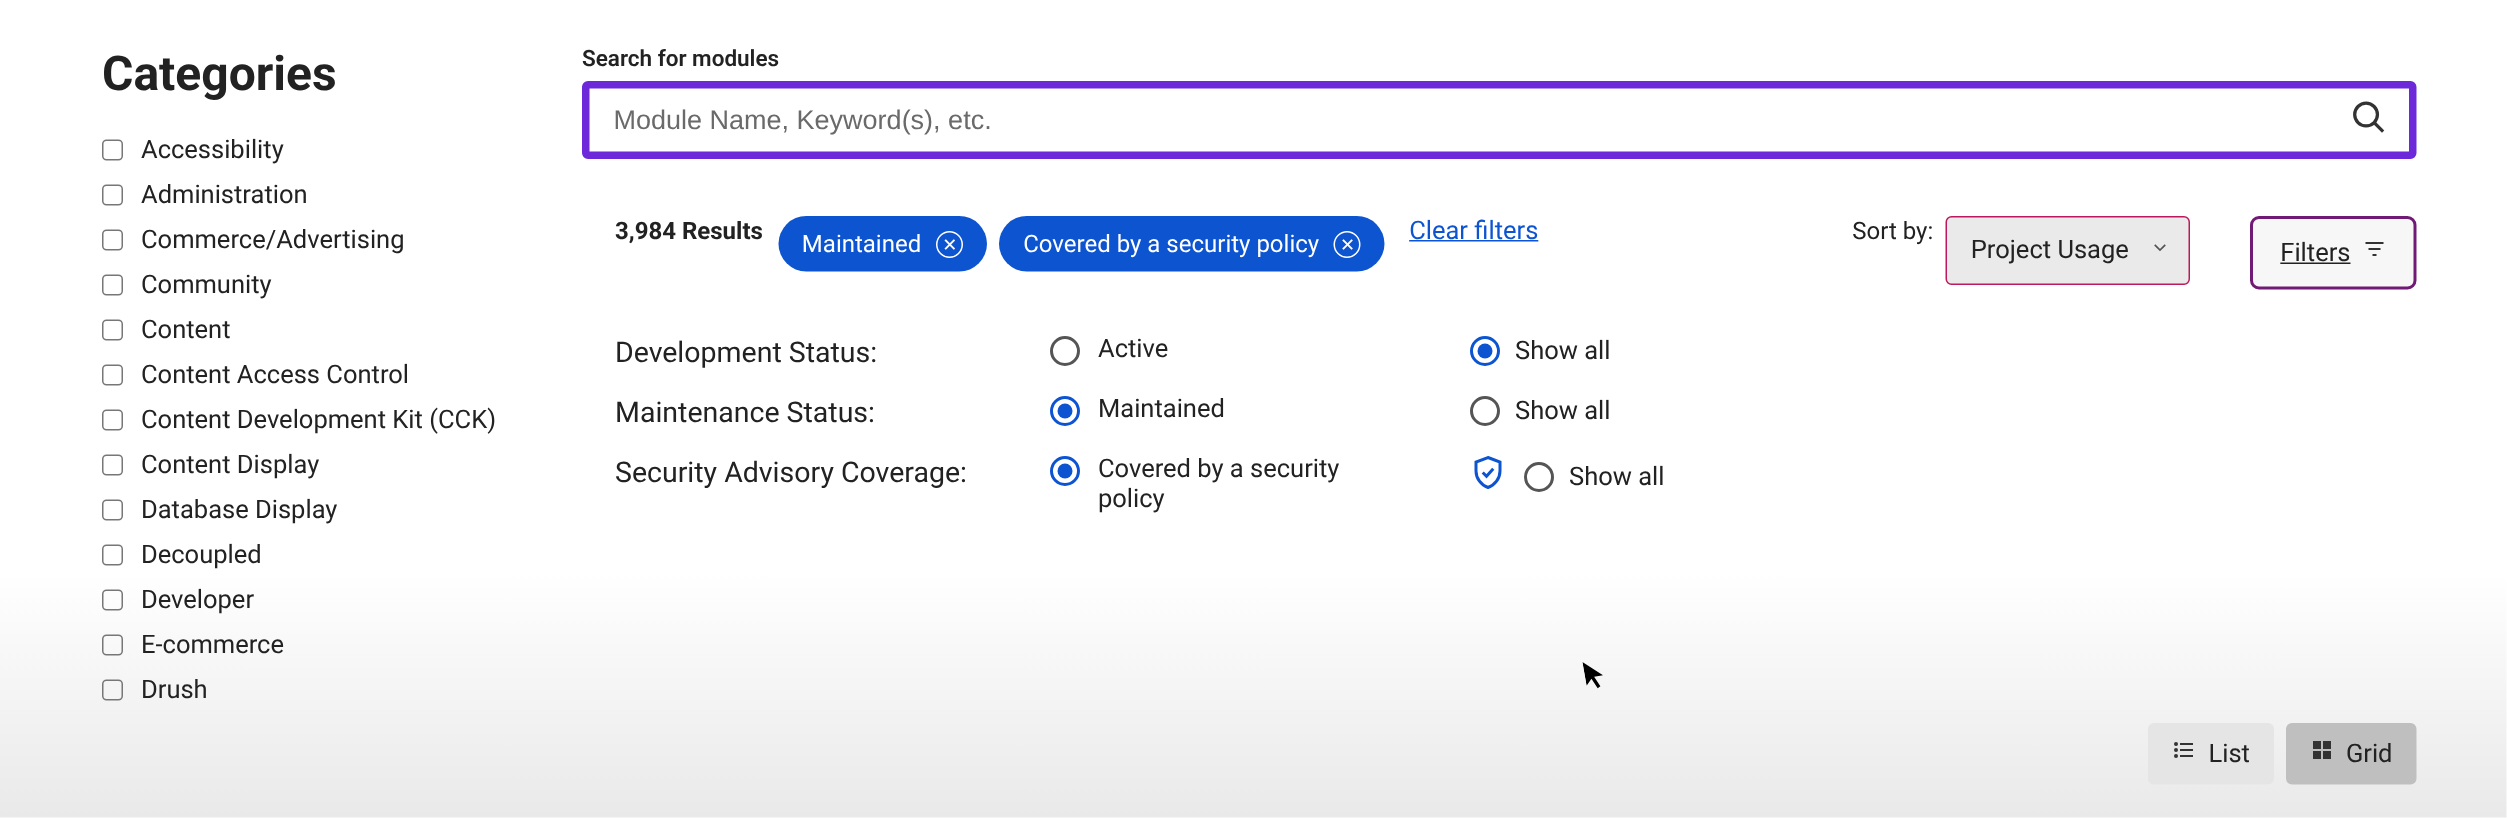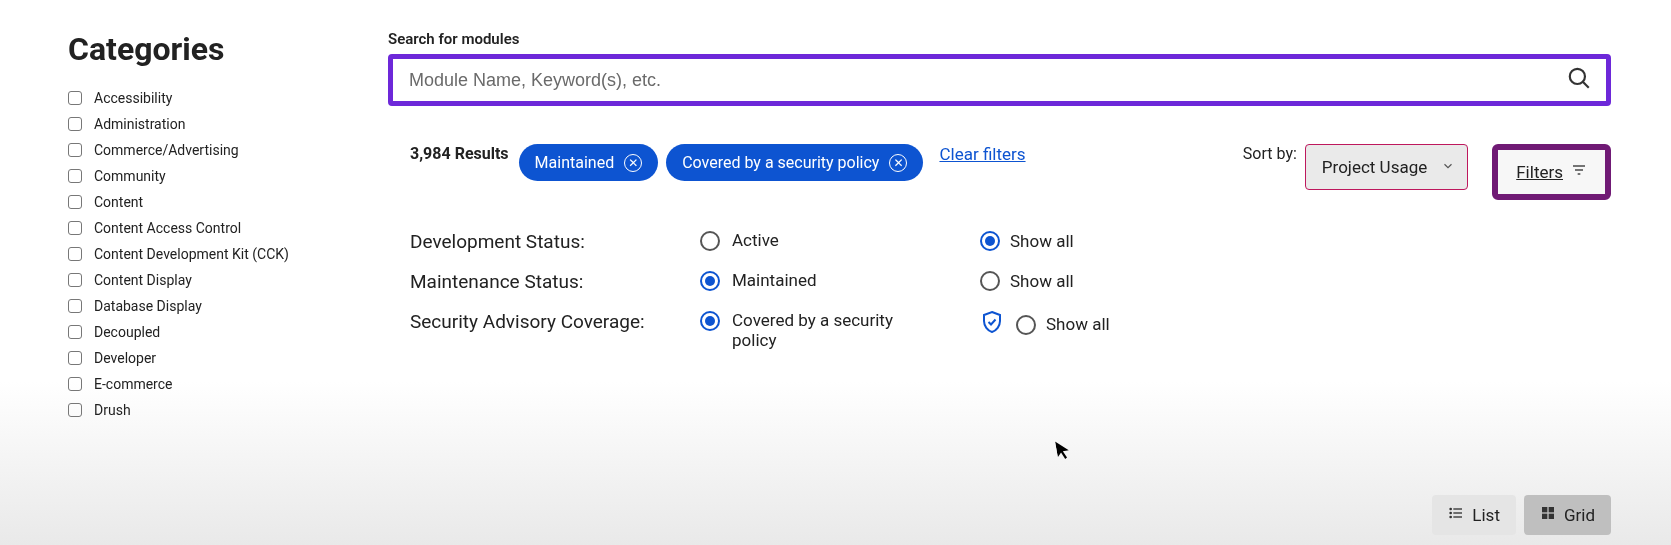--- a/index.html
+++ b/index.html
@@ -19,21 +19,21 @@
   }
   .sidebar { width: 290px; flex-shrink: 0; }
   .sidebar h1 {
     font-size: 32px;
     font-weight: 700;
     margin: 0 0 22px 0;
   }
   .cat-list { display: flex; flex-direction: column; gap: 10px; }
   .cat-item {
     display: flex; align-items: center; gap: 12px;
-    font-size: 14px; cursor: pointer;
+    font-size: 17px; cursor: pointer;
   }
   .cat-item .cbox {
     width: 14px; height: 14px; border: 1.5px solid #777; border-radius: 3px;
     flex-shrink: 0;
   }
   .main { flex: 1; min-width: 0; }
   .search-label { font-size: 15px; font-weight: 600; margin-bottom: 6px; }
   .search-wrap {
     position: relative;
     border: 5px solid #6d28d9; border-radius: 4px;
@@ -62,43 +62,43 @@
   .clear-link { color: #0d54d1; text-decoration: underline; font-size: 17px; cursor: pointer; margin-left: 8px; }
   .spacer { flex: 1; }
   .sortby-label { font-size: 16px; }
   .sort-select {
     background: #eaeaea; border: 1px solid #be185d; border-radius: 4px;
     padding: 12px 40px 12px 16px; font-size: 17px; position: relative;
     display: inline-flex; align-items: center; cursor: pointer;
   }
   .sort-select .chev { position: absolute; right: 12px; }
   .filters-btn {
-    border: 6px solid #701a75; border-radius: 6px; padding: 12px 18px;
+    border: 2px solid #701a75; border-radius: 6px; padding: 12px 18px;
     display: inline-flex; align-items: center; gap: 8px; font-size: 17px;
     cursor: pointer; text-decoration: underline;
-    margin-left: 16px;
+    margin-left: 32px;
     background: #f7f7f7;
   }
   .filter-rows { margin-top: 30px; padding-left: 22px; display: flex; flex-direction: column; gap: 17px; }
   .filter-row { display: flex; align-items: flex-start; }
   .filter-label { width: 290px; font-size: 19px; }
   .opt-col { width: 280px; display: flex; align-items: flex-start; gap: 12px; font-size: 17px; }
   .opt-colB { display: flex; align-items: center; gap: 10px; font-size: 17px; }
   .radio {
     width: 20px; height: 20px; border: 2px solid #555; border-radius: 50%;
     flex-shrink: 0; display: inline-flex; align-items: center; justify-content: center;
     margin-top: 1px; cursor: pointer; background: #fff;
   }
   .radio.selected { border-color: #0d54d1; }
   .radio.selected::after {
     content: ""; width: 10px; height: 10px; background: #0d54d1; border-radius: 50%;
   }
   .shield { color: #0d54d1; margin-right: 2px; }
   .view-toggle {
-    position: absolute; right: 60px; bottom: 10px; display: flex; gap: 8px;
+    position: absolute; right: 60px; bottom: 22px; display: flex; gap: 8px;
   }
   .view-btn {
     background: #e5e5e5; border-radius: 4px; padding: 10px 16px;
     display: inline-flex; align-items: center; gap: 8px; font-size: 17px; cursor: pointer;
   }
   .view-btn.active { background: #bfbfbf; }
   .cursor-ptr {
     position: absolute; left: 1057px; top: 440px; font-size: 18px; color:#000;
     transform: rotate(-10deg);
   }

